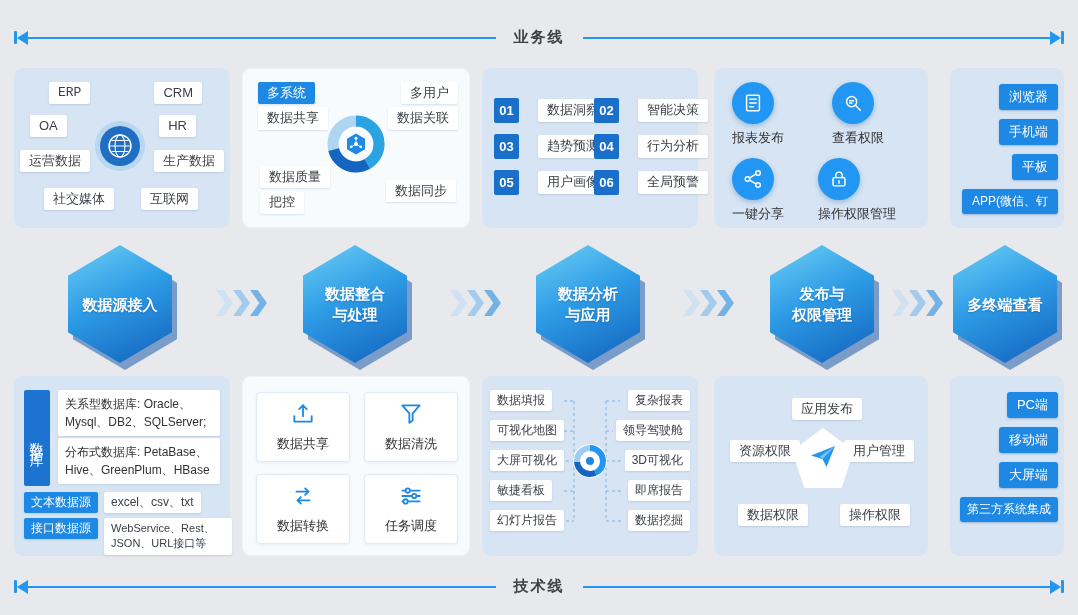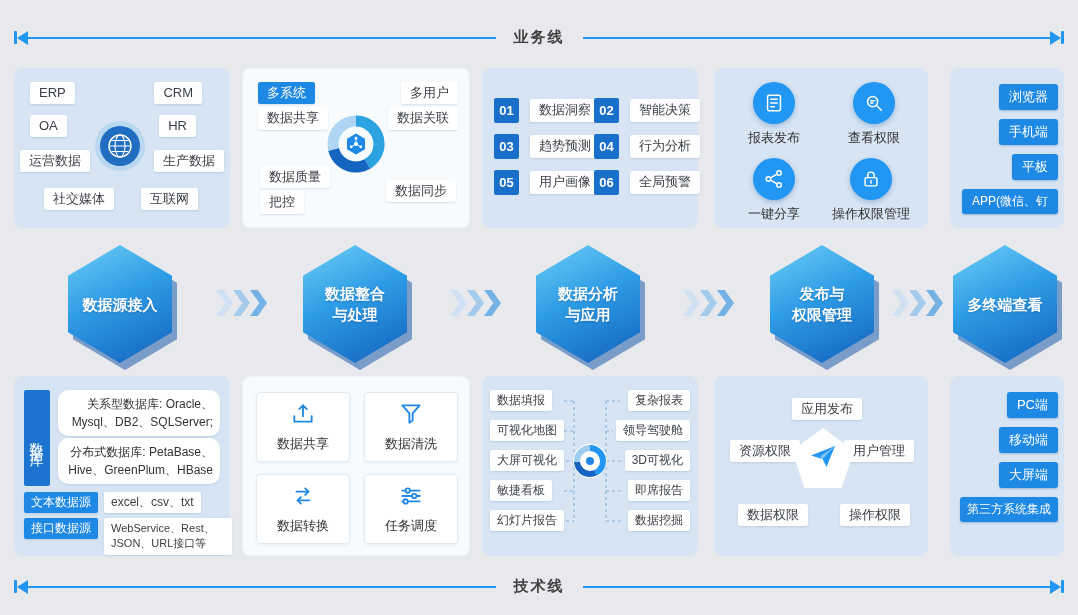--- a/index.html
+++ b/index.html
@@ -19,25 +19,25 @@
   .box-white{background:#f8fbfe;box-shadow:0 0 0 1px #eef3f8 inset;}
   
   .tag{background:#fff;color:#3a3f45;font-size:13px;padding:3px 9px;border-radius:2px;
        box-shadow:0 1px 2px rgba(80,120,160,.2);white-space:nowrap;display:inline-block;line-height:1.25;}
   .tag-blue{background:#1e88e5;color:#fff;}
   .sm{font-size:12px;padding:3px 7px;}
   .btn{background:#1e88e5;color:#fff;font-size:13px;padding:4px 10px;border-radius:3px;
        white-space:nowrap;display:inline-block;box-shadow:0 1px 2px rgba(20,80,150,.3);}
   .pair{position:absolute;display:flex;flex-direction:column;gap:3px;}
   
-  .num-item{position:absolute;display:flex;align-items:center;gap:11px;}
+  .num-item{position:absolute;display:flex;align-items:center;gap:19px;}
   .num-sq{width:25px;height:25px;background:#1a6fca;color:#fff;font-size:13px;font-weight:bold;
           display:flex;align-items:center;justify-content:center;border-radius:2px;}
   
-  .pub-item{position:absolute;display:flex;flex-direction:column;align-items:center;gap:5px;}
+  .pub-item{position:absolute;display:flex;flex-direction:column;align-items:flex-start;gap:5px;}
   .pub-circle{width:42px;height:42px;border-radius:50%;background:#2196f3;display:flex;
               align-items:center;justify-content:center;box-shadow:0 2px 5px rgba(30,100,170,.35);}
   .pub-label{font-size:13px;color:#333;white-space:nowrap;}
   
   .col-btns{display:flex;flex-direction:column;align-items:flex-end;gap:9px;padding:16px 6px 16px 8px;}
   
   .hex{position:absolute;width:104px;height:118px;}
   .hex-back{position:absolute;left:5px;top:7px;width:104px;height:118px;background:#0d4fa3;opacity:.5;
             clip-path:polygon(50% 0,100% 26%,100% 74%,50% 100%,0 74%,0 26%);}
   .hex-face{position:absolute;inset:0;clip-path:polygon(50% 0,100% 26%,100% 74%,50% 100%,0 74%,0 26%);
@@ -46,22 +46,22 @@
             color:#fff;font-weight:bold;font-size:15px;line-height:1.4;text-align:center;}
   .hex-face span{white-space:nowrap;text-shadow:0 1px 2px rgba(10,60,120,.35);}
   
   .chevs{position:absolute;display:flex;width:51px;height:26px;}
   .chev{width:17px;height:26px;clip-path:polygon(0 0,45% 0,100% 50%,45% 100%,0 100%,55% 50%);}
   .c1{background:#cfe1f2}.c2{background:#a5cbec}.c3{background:#74b2e6}
   
   .v-label{position:absolute;width:26px;height:96px;background:#1c74d0;color:#fff;
            writing-mode:vertical-lr;letter-spacing:5px;font-size:14px;display:flex;
            align-items:center;justify-content:center;border-radius:2px;}
-  .db-text{position:absolute;background:#fff;border-radius:10px;font-size:12px;color:#333;
-           padding:5px 7px;line-height:1.5;box-sizing:border-box;box-shadow:0 1px 2px rgba(80,120,160,.18);text-align:right;}
+  .db-text{position:absolute;background:#fff;border-radius:2px;font-size:12px;color:#333;
+           padding:5px 7px;line-height:1.5;box-sizing:border-box;box-shadow:0 1px 2px rgba(80,120,160,.18);}
   .db-row{position:absolute;display:flex;gap:6px;align-items:flex-start;}
   
   .etl-card{position:absolute;width:92px;height:68px;background:#fff;border:1px solid #e2ebf4;
             border-radius:4px;display:flex;flex-direction:column;align-items:center;
             justify-content:center;gap:4px;box-shadow:0 1px 3px rgba(100,140,180,.12);}
   .etl-label{font-size:13px;color:#333;}
   
   .conn{position:absolute;left:0;top:0;}
   
   .pentagon{position:absolute;width:62px;height:60px;background:#fff;
@@ -78,21 +78,21 @@
     <span class="b-cap"></span>
     <span class="b-arrow b-left"></span>
     <span class="b-line"></span>
     <span class="b-label">业务线</span>
     <span class="b-line"></span>
     <span class="b-arrow b-right"></span>
     <span class="b-cap"></span>
   </div>
 
   <div class="box box-blue" style="left:14px;top:68px;width:216px;height:160px;">
-    <span class="tag abs" style="left:16px;top:14px;">ERP</span>
+    <span class="tag abs" style="left:35px;top:14px;font-family:Liberation Mono, monospace;">ERP</span>
     <span class="tag abs" style="right:28px;top:14px;">CRM</span>
     <span class="tag abs" style="left:16px;top:47px;">OA</span>
     <span class="tag abs" style="right:34px;top:47px;">HR</span>
     <span class="tag abs" style="left:6px;top:82px;">运营数据</span>
     <span class="tag abs" style="right:6px;top:82px;">生产数据</span>
     <span class="tag abs" style="left:30px;top:120px;">社交媒体</span>
     <span class="tag abs" style="right:32px;top:120px;">互联网</span>
     <div class="abs" style="left:80px;top:52px;">
       <svg width="52" height="52" viewBox="0 0 52 52">
         <circle cx="26" cy="26" r="25" fill="#b9d7f0"></circle>

